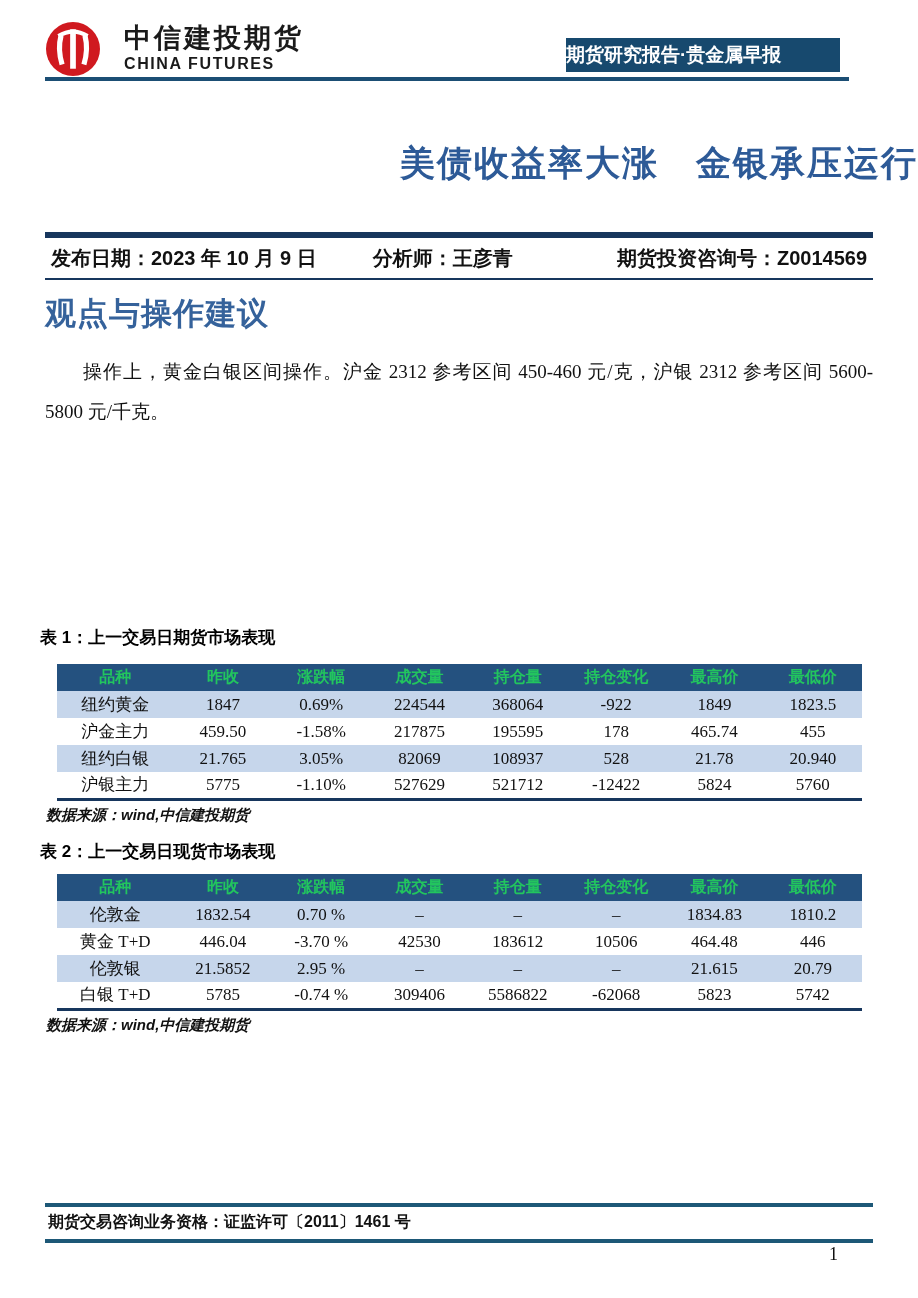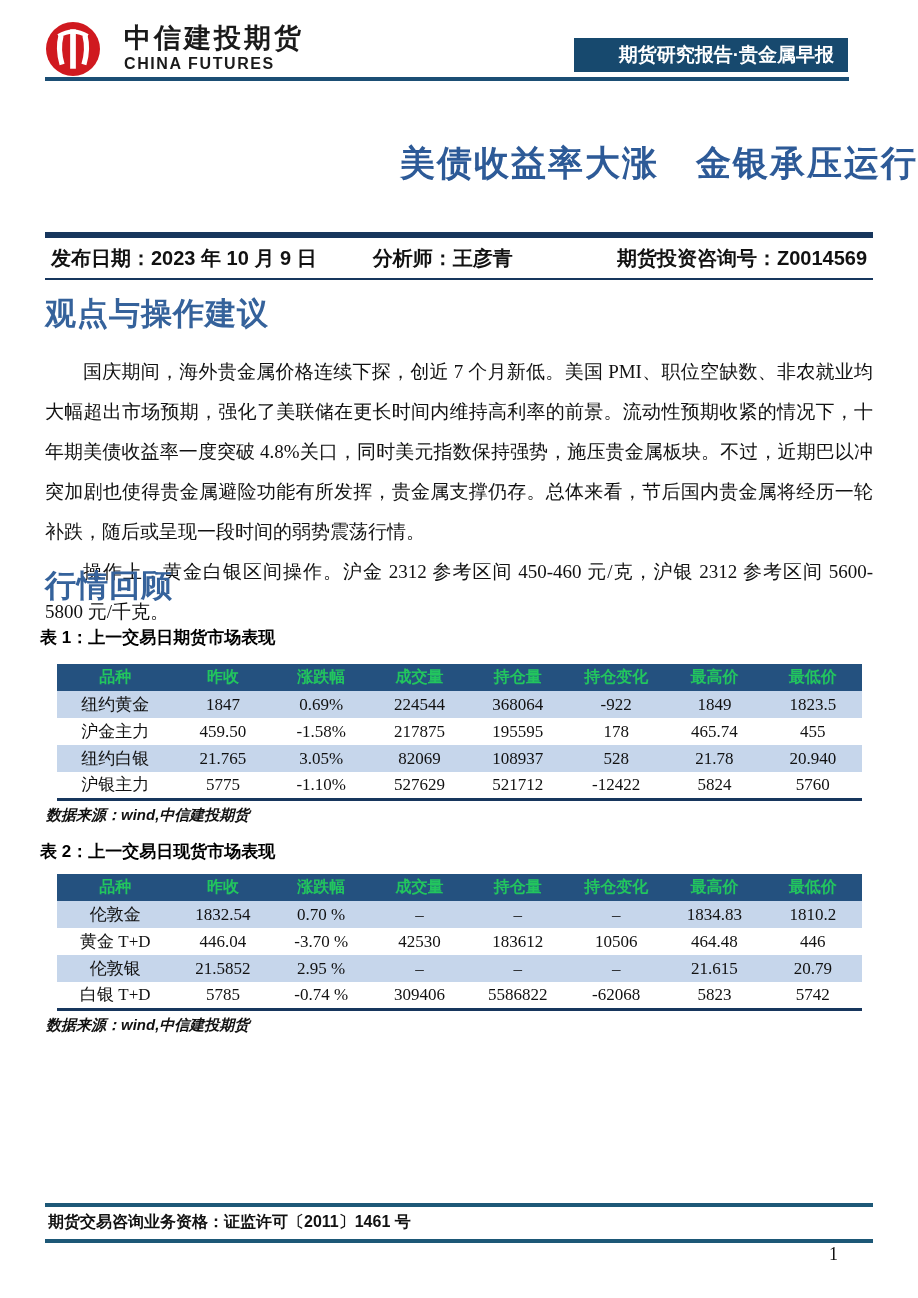--- a/index.html
+++ b/index.html
@@ -6,23 +6,23 @@
   html,body { background:#ffffff; }
   body { width:918px; height:1298px; position:relative; font-family:"Liberation Serif","DejaVu Serif",serif; color:#111; }
   .page { position:relative; width:918px; height:1298px; overflow:hidden; background:#fff; }
 
   
   .logo-block { position:absolute; top:22px; left:46px; display:flex; align-items:flex-start;gap:16px; }
   .logo-mark { width:54px; height:54px; }
   .logo-text { margin-left:8px; font-family:"Liberation Sans","DejaVu Sans",sans-serif; }
   .logo-cn { font-size:27px; font-weight:bold; color:#1a1a1a; letter-spacing:3px; line-height:32px; }
   .logo-en { font-size:16px; font-weight:bold; color:#1a1a1a; letter-spacing:1.6px; line-height:20px; }
-  .banner { position:absolute; top:38px; right:70px; width:274px; height:34px; background:#17496E;
+  .banner { position:absolute; top:38px; right:78px; width:274px; height:34px; background:#17496E;
             color:#fff; font-family:"Liberation Sans","DejaVu Sans",sans-serif; font-weight:bold;
-            font-size:19px; text-align:right; line-height:34px; padding-right:14px; }
+            font-size:19px; text-align:left; line-height:34px; padding-right:14px; }
   .top-rule { position:absolute; top:77px; left:45px; width:804px; height:4px; background:#1B4E74; }
 
   
   .doc-title { position:absolute; top:140px; left:0; width:918px; text-align:right;
                font-size:35px; font-weight:bold; color:#2D5A97; letter-spacing:2px; }
 
   
   .meta-bar { position:absolute; top:232px; left:45px; width:828px;
               border-top:6px solid #17365D; border-bottom:2px solid #17365D;
               padding:7px 6px 6px 6px; display:flex; align-items:center;
@@ -92,25 +92,23 @@
   <div class="doc-title">美债收益率大涨　金银承压运行</div>
 
   <div class="meta-bar">
     <span class="meta-publish">发布日期：2023 年 10 月 9 日</span>
     <span class="meta-analyst">分析师：王彦青</span>
     <span class="meta-license">期货投资咨询号：Z0014569</span>
   </div>
 
   <div class="section-heading heading-viewpoint">观点与操作建议</div>
   <div class="body-text">
-    <p>国庆期间，海外贵金属价格连续下探，创近 7 个月新低。美国 PMI、职位空缺数、非农就业均大幅超出市场预期，强化了美联储在更长时间内维持高利率的前景。流动性预期收紧的情况下，十年期美债收益率一度突破 4.8%关口，同时美元指数保持强势，施压贵金属板块。不过，近期巴以冲突加剧也使得贵金属避险功能有所发挥，贵金属支撑仍存。总体来看，节后国内贵金属将经历一轮补跌，随后或呈现一段时间的弱势震荡行情。</p>
     <p>操作上，黄金白银区间操作。沪金 2312 参考区间 450-460 元/克，沪银 2312 参考区间 5600-5800 元/千克。</p>
   </div>
 
-  <div class="section-heading heading-market">行情回顾</div>
 
   <div class="table-caption caption-1">表 1：上一交易日期货市场表现</div>
   <table class="data-table table-1">
       <thead>
         <tr>
           <th>品种</th>
           <th>昨收</th>
           <th>涨跌幅</th>
           <th>成交量</th>
           <th>持仓量</th>

